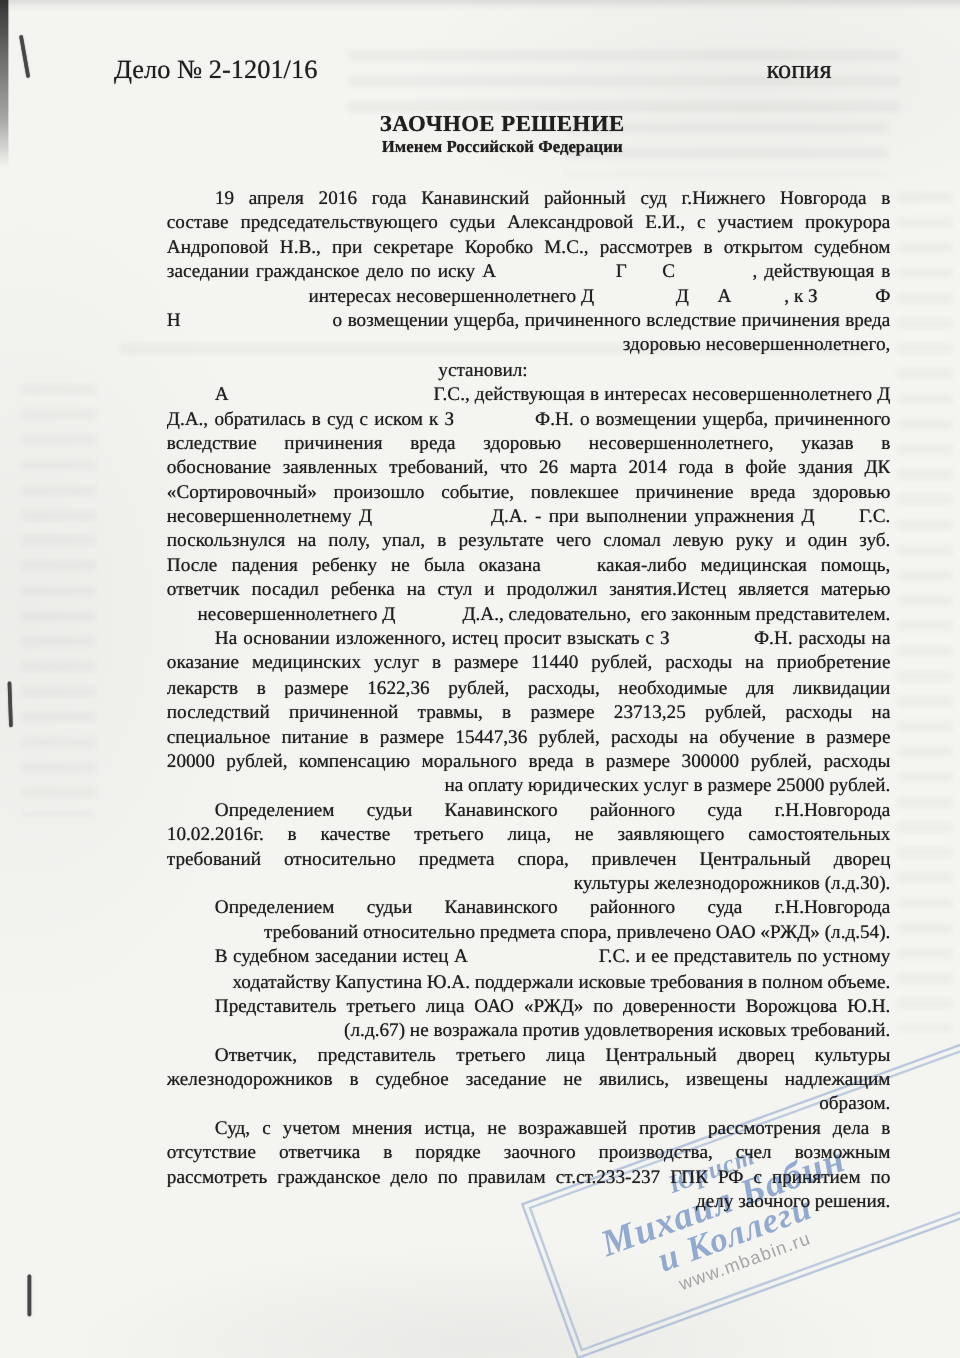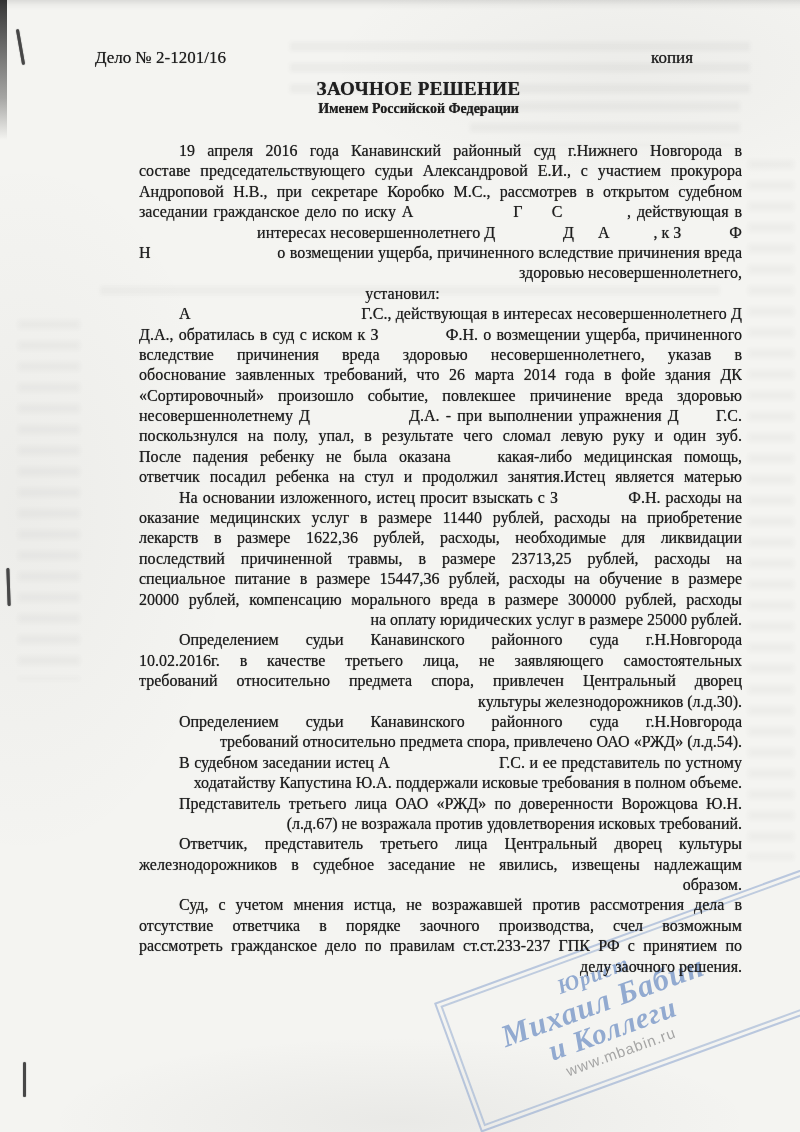--- a/index.html
+++ b/index.html
@@ -12,23 +12,23 @@
       radial-gradient(ellipse 420px 180px at 78% 6%, rgba(90,90,90,.05), rgba(0,0,0,0) 70%),
       radial-gradient(ellipse 300px 500px at 3% 45%, rgba(90,90,90,.05), rgba(0,0,0,0) 70%),
       radial-gradient(ellipse 500px 120px at 50% 99%, rgba(90,90,90,.07), rgba(0,0,0,0) 70%),
       #f4f4f1;
     font-family:"Liberation Serif","DejaVu Serif",serif;
     color:#1f1f1f;
   }
   
   .content{position:absolute;left:95px;right:58px;top:48px;z-index:3;
            text-shadow:0 0 .7px rgba(30,30,30,.8);}
-  .hdr{display:flex;justify-content:space-between;font-size:17px;line-height:19px;}
+  .hdr{display:flex;justify-content:space-between;font-size:22px;line-height:19px;}
   .hdr .kopiya{margin-right:49px;}
-  .titles{margin-top:11px;text-align:center;font-weight:bold;}
+  .titles{margin-top:26px;text-align:center;font-weight:bold;}
   .t1{font-size:19px;line-height:21px;letter-spacing:.4px;}
   .t2{font-size:14px;line-height:20px;}
   .body{margin-top:22px;font-size:16px;line-height:20.4px;margin-left:44px;}
   .ln{height:20.4px;overflow:hidden;text-align:right;white-space:nowrap;}
   .ln.j{text-align:justify;text-align-last:justify;white-space:normal;}
   .ln.c{text-align:center;transform:translateX(-38px);}
   .ln.ind{text-indent:40px;}
   
   .stamp{
     position:absolute;left:434px;top:1003px;width:470px;height:134px;
@@ -99,20 +99,21 @@
       <div class="ln c">установил:</div>
       <div class="ln j ind">А&nbsp;&nbsp;&nbsp;&nbsp;&nbsp;&nbsp;&nbsp;&nbsp;&nbsp;&nbsp;&nbsp;&nbsp;&nbsp;&nbsp;&nbsp;&nbsp;&nbsp;&nbsp;&nbsp;&nbsp;&nbsp;&nbsp;&nbsp;&nbsp;&nbsp;&nbsp;&nbsp;&nbsp;&nbsp;&nbsp;&nbsp;&nbsp;&nbsp;&nbsp;&nbsp;&nbsp;&nbsp;&nbsp;&nbsp;&nbsp;Г.С., действующая в интересах несовершеннолетнего Д</div>
       <div class="ln j">Д.А., обратилась в суд с иском к З&nbsp;&nbsp;&nbsp;&nbsp;&nbsp;&nbsp;&nbsp;&nbsp;&nbsp;&nbsp;&nbsp;&nbsp;&nbsp;Ф.Н. о возмещении ущерба, причиненного</div>
       <div class="ln j">вследствие причинения вреда здоровью несовершеннолетнего, указав в</div>
       <div class="ln j">обоснование заявленных требований, что 26 марта 2014 года в фойе здания ДК</div>
       <div class="ln j">«Сортировочный» произошло событие, повлекшее причинение вреда здоровью</div>
       <div class="ln j">несовершеннолетнему Д&nbsp;&nbsp;&nbsp;&nbsp;&nbsp;&nbsp;&nbsp;&nbsp;&nbsp;&nbsp;&nbsp;&nbsp;&nbsp;&nbsp;&nbsp;&nbsp;Д.А. - при выполнении упражнения Д&nbsp;&nbsp;&nbsp;&nbsp;&nbsp;&nbsp;Г.С.</div>
       <div class="ln j">поскользнулся на полу, упал, в результате чего сломал левую руку и один зуб.</div>
       <div class="ln j">После падения ребенку не была оказана&nbsp;&nbsp;&nbsp;&nbsp;какая-либо медицинская помощь,</div>
       <div class="ln j">ответчик посадил ребенка на стул и продолжил занятия.Истец является матерью</div>
+      <div class="ln">несовершеннолетнего Д&nbsp;&nbsp;&nbsp;&nbsp;&nbsp;&nbsp;&nbsp;&nbsp;&nbsp;&nbsp;&nbsp;&nbsp;&nbsp;&nbsp;Д.А., следовательно,&nbsp;&nbsp;его законным представителем.</div>
       <div class="ln j ind">На основании изложенного, истец просит взыскать с З&nbsp;&nbsp;&nbsp;&nbsp;&nbsp;&nbsp;&nbsp;&nbsp;&nbsp;&nbsp;&nbsp;&nbsp;&nbsp;&nbsp;Ф.Н. расходы на</div>
       <div class="ln j">оказание медицинских услуг в размере 11440 рублей, расходы на приобретение</div>
       <div class="ln j">лекарств в размере 1622,36 рублей, расходы, необходимые для ликвидации</div>
       <div class="ln j">последствий причиненной травмы, в размере 23713,25 рублей, расходы на</div>
       <div class="ln j">специальное питание в размере 15447,36 рублей, расходы на обучение в размере</div>
       <div class="ln j">20000 рублей, компенсацию морального вреда в размере 300000 рублей, расходы</div>
       <div class="ln">на оплату юридических услуг в размере 25000 рублей.</div>
       <div class="ln j ind">Определением судьи Канавинского районного суда г.Н.Новгорода</div>
       <div class="ln j">10.02.2016г. в качестве третьего лица, не заявляющего самостоятельных</div>
       <div class="ln j">требований относительно предмета спора, привлечен Центральный дворец</div>

